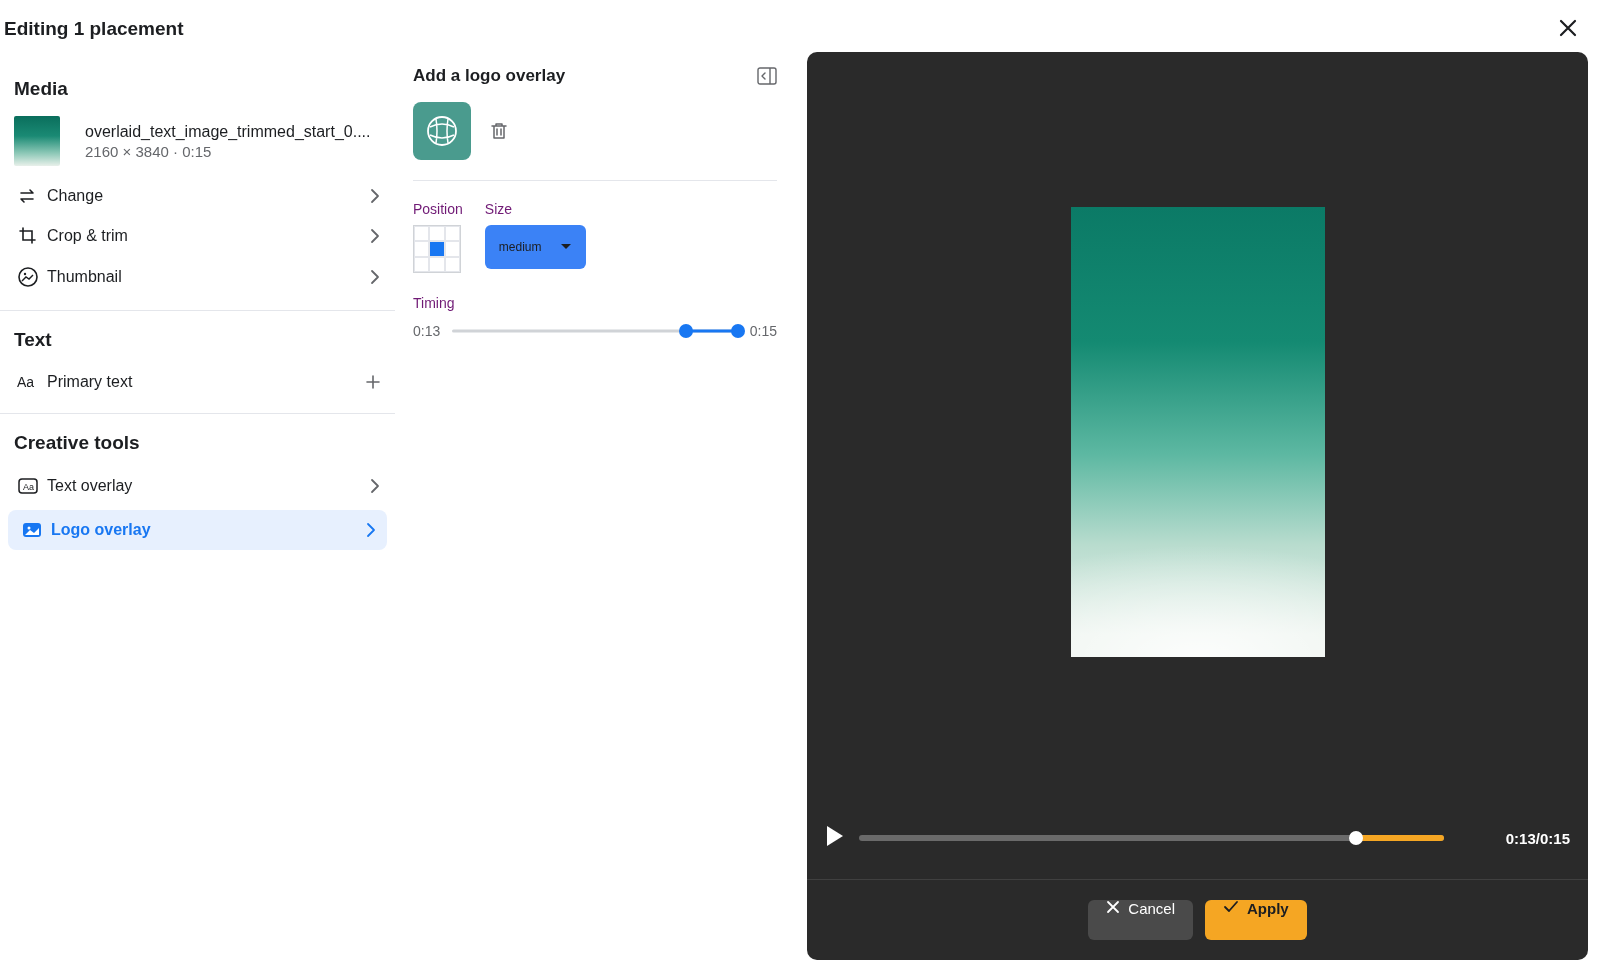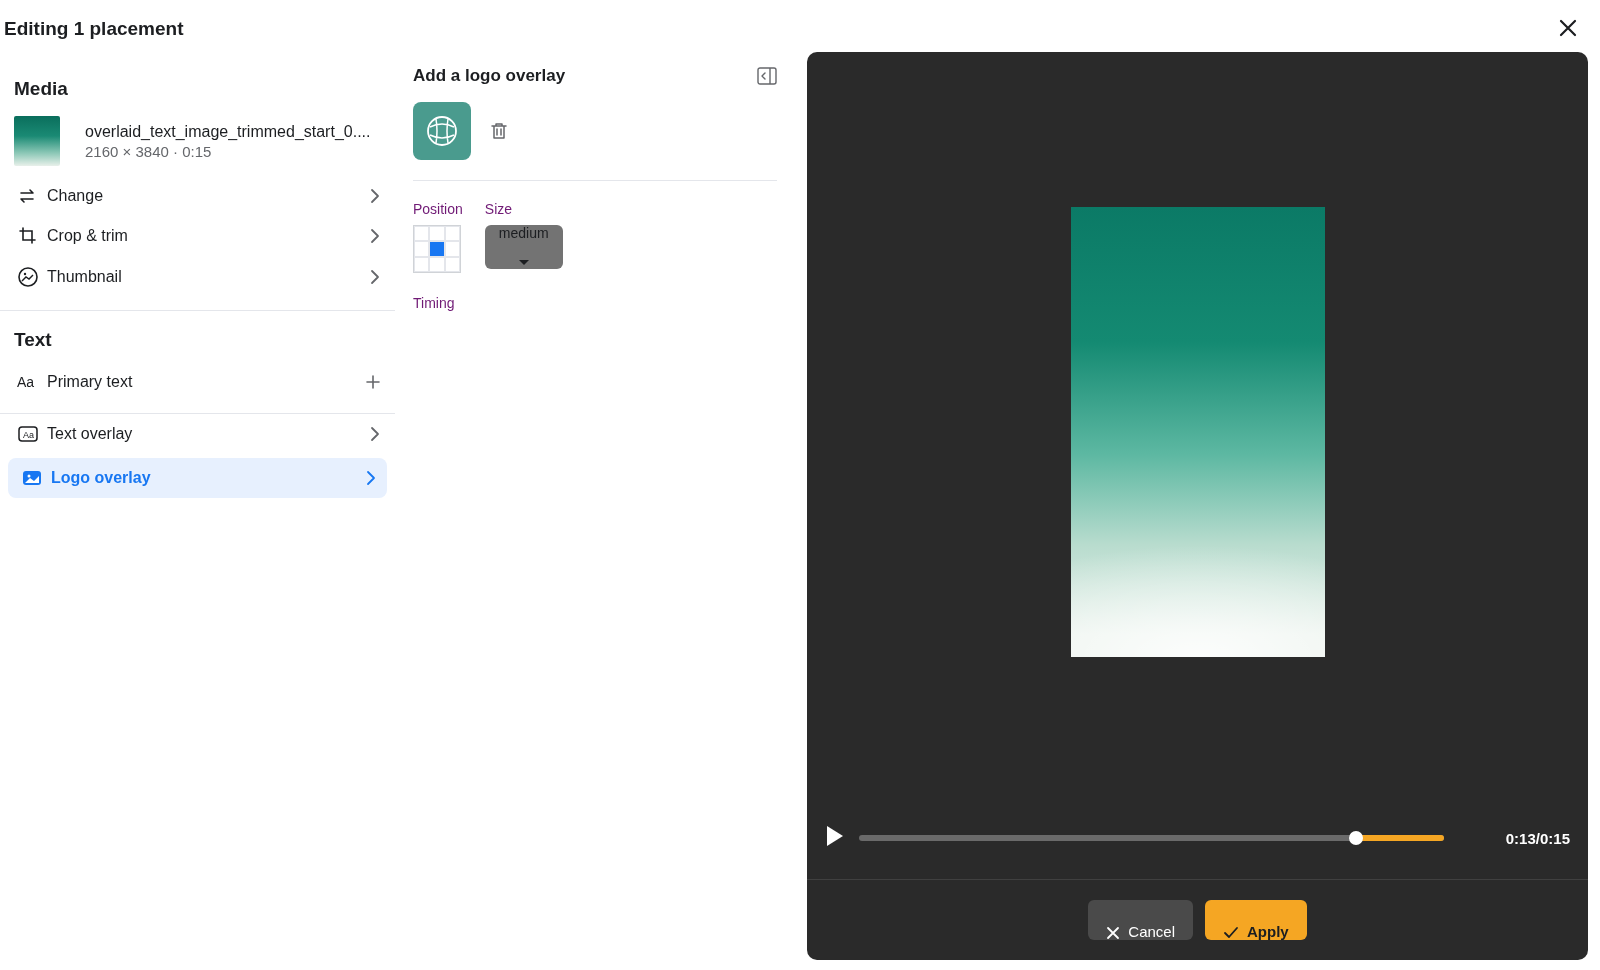--- a/index.html
+++ b/index.html
@@ -39,21 +39,21 @@
 .logo-info { flex: 1; }
 .logo-name { font-size: 16px; }
 .logo-dims { font-size: 14px; color: #65676b; margin-top: 2px; }
 .trash-btn { width: 28px; height: 28px; display: flex; align-items: center; justify-content: center; cursor: pointer; color: #65676b; }
 
 .controls-row { display: flex; gap: 22px; margin-top: 20px; }
 .control-label { font-size: 14px; color: #701a75; margin-bottom: 8px; }
 .pos-grid { width: 48px; height: 48px; border: 1px solid #d0d3d7; display: grid; grid-template-columns: repeat(3,1fr); grid-template-rows: repeat(3,1fr); }
 .pos-cell { border: 0.5px solid #e4e6eb; cursor: pointer; }
 .pos-cell.sel { background: #1877f2; }
-.size-select { height: 44px; padding: 0 14px; background: #737373; border-radius: 6px; display: flex; align-items: center; gap: 18px; cursor: pointer; font-size: 14px; flex-direction: column; }
+.size-select { height: 44px; padding: 0 14px; background: #3b82f6; border-radius: 6px; display: flex; align-items: center; gap: 18px; cursor: pointer; font-size: 12px; }
 
 .timing-block { margin-top: 22px; }
 .timing-row { display: flex; align-items: center; gap: 12px; margin-top: 8px; font-size: 14px; color: #65676b; }
 .timing-slider { flex: 1; height: 24px; position: relative; }
 .timing-track { position: absolute; top: 50%; left: 0; right: 0; height: 3px; background: #d0d3d7; border-radius: 2px; transform: translateY(-50%); }
 .timing-fill { position: absolute; top: 50%; height: 3px; background: #1877f2; border-radius: 2px; transform: translateY(-50%); }
 .timing-thumb { position: absolute; top: 50%; width: 14px; height: 14px; background: #1877f2; border-radius: 50%; transform: translate(-50%,-50%); cursor: grab; }
 
 .preview-panel { flex: 1; background: #2a2a2a; border-radius: 10px; display: flex; flex-direction: column; overflow: hidden; }
 .preview-body { flex: 1; display: flex; align-items: center; justify-content: center; }
@@ -61,21 +61,21 @@
 .preview-img::after { content:''; position: absolute; bottom: 0; left: 0; right: 0; height: 55%; background: radial-gradient(ellipse 140% 60% at 50% 100%, rgba(255,255,255,0.85), rgba(255,255,255,0.3) 50%, transparent 75%); }
 
 .player-bar { display: flex; align-items: center; gap: 14px; padding: 14px 18px 28px; }
 .play-btn { color: #fff; cursor: pointer; }
 .progress { flex: 1; height: 6px; background: #6a6a6a; border-radius: 3px; position: relative; cursor: pointer; }
 .progress-fill { position: absolute; right: 0; top: 0; bottom: 0; width: 15%; background: #f5a623; border-radius: 3px; }
 .progress-thumb { position: absolute; top: 50%; left: 85%; width: 14px; height: 14px; background: #fff; border-radius: 50%; transform: translate(-50%,-50%); }
 .time-text { color: #fff; font-size: 15px; font-weight: 600; margin-left: 48px; }
 
 .action-bar { border-top: 1px solid #404040; padding: 20px 18px; display: flex; justify-content: center; gap: 12px; }
-.btn { height: 40px; padding: 0 18px; border-radius: 6px; display: flex; align-items: flex-end; gap: 8px; cursor: pointer; font-size: 15px; font-weight: 500; border: none; }
+.btn { height: 40px; padding: 0 18px; border-radius: 6px; display: flex; align-items: flex-start; gap: 8px; cursor: pointer; font-size: 15px; font-weight: 500; border: none; }
 .btn-cancel { background: #4a4a4a; color: #fff; }
 .btn-apply { background: #f5a623; color: #1c1e21; font-weight: 600; }
 </style>
 </head>
 <body>
 
 <div class="header">
   <div class="header-title">Editing 1 placement</div>
   <div class="close-btn">
     <svg width="20" height="20" viewBox="0 0 20 20">
@@ -144,20 +144,21 @@
           </svg>
         </div>
       <div class="label">Primary text</div>
       <svg width="16" height="16" viewBox="0 0 16 16">
           <path d="M8 2 V14 M2 8 H14" stroke="#65676b" stroke-width="1.6" stroke-linecap="round"></path>
         </svg>
     </div>
 
     <div class="divider"></div>
 
+    <div class="section-title">Creative tools</div>
     <div class="list-item">
       <div class="icon-wrap">
           <svg width="22" height="20" viewBox="0 0 22 20">
             <rect x="2" y="3" width="18" height="14" rx="3" stroke="#1c1e21" stroke-width="1.5" fill="none"></rect>
             <text x="6" y="14" font-size="9" fill="#1c1e21">Aa</text>
           </svg>
         </div>
       <div class="label">Text overlay</div>
       <svg class="chev" width="12" height="16" viewBox="0 0 12 16">
           <path d="M3 2 L9 8 L3 14" stroke="currentColor" stroke-width="1.8" fill="none" stroke-linecap="round" stroke-linejoin="round"></path>
@@ -224,20 +225,30 @@
           <span>medium</span>
           <svg width="12" height="8" viewBox="0 0 12 8">
               <path d="M1 1 L6 6 L11 1 Z" fill="#1c1e21"></path>
             </svg>
         </div>
       </div>
     </div>
 
     <div class="timing-block">
       <div class="control-label">Timing</div>
+      <div class="timing-row">
+        <span>0:13</span>
+        <div class="timing-slider">
+          <div class="timing-track"></div>
+          <div class="timing-fill" style="left:82%; right:0;"></div>
+          <div class="timing-thumb" style="left:82%;"></div>
+          <div class="timing-thumb" style="left:100%;"></div>
+        </div>
+        <span>0:15</span>
+      </div>
     </div>
   </div>
 
   <div class="right-col">
     <div class="preview-panel">
       <div class="preview-body">
         <div class="preview-img"></div>
       </div>
       <div class="player-bar">
         <div class="play-btn">

